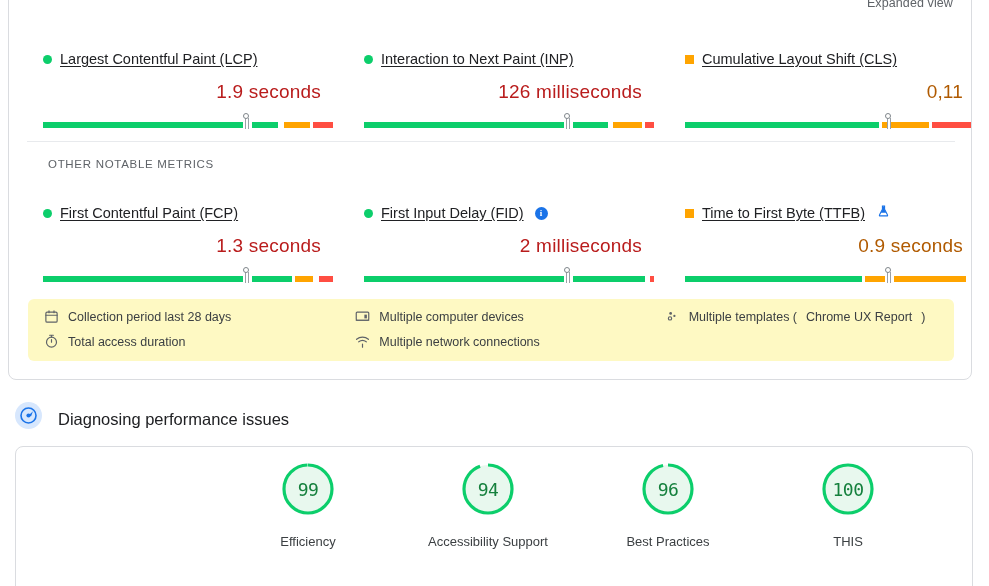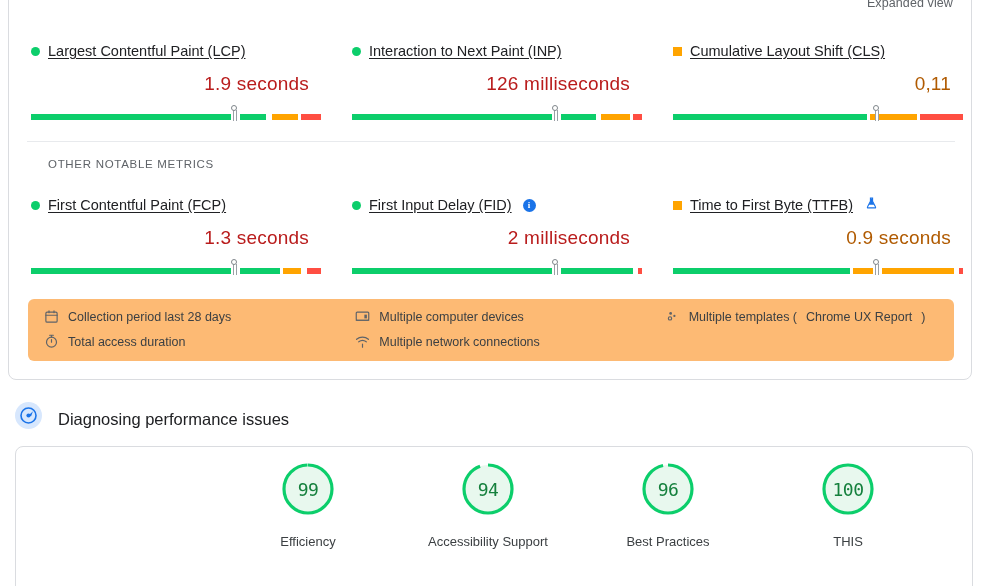--- a/index.html
+++ b/index.html
@@ -39,22 +39,23 @@
     position: absolute;
     right: 18px; top: 3px;
     font-size: 12.5px;
     color: #5f6368;
     letter-spacing: .1px;
   }
 
   
   .metrics-row {
     position: absolute;
-    left: 4px; width: 964px;
-    display: flex;
+    left: 16px; width: 964px;
+    display: flex;
+    margin-top: 8px;
   }
   .metrics-row.core { top: 48px; }
   .metrics-row.other { top: 202px; }
 
   .metric {
     width: 321px;
     padding-left: 18px;
     padding-right: 8px;
   }
   .metric-head {
@@ -164,21 +165,21 @@
     letter-spacing: .7px;
     color: #5f6368;
     margin-left: 15px;
   }
 
   
   .meta-panel {
     position: absolute;
     left: 19px; top: 306px;
     width: 926px; height: 62px;
-    background: #fdba74;
+    background: #fef9c3;
     border-radius: 6px;
     display: flex;
   }
   .meta-col {
     flex: 1;
     padding: 10px 0 0 16px;
     display: flex;
     flex-direction: column;
     gap: 10px;
   }

